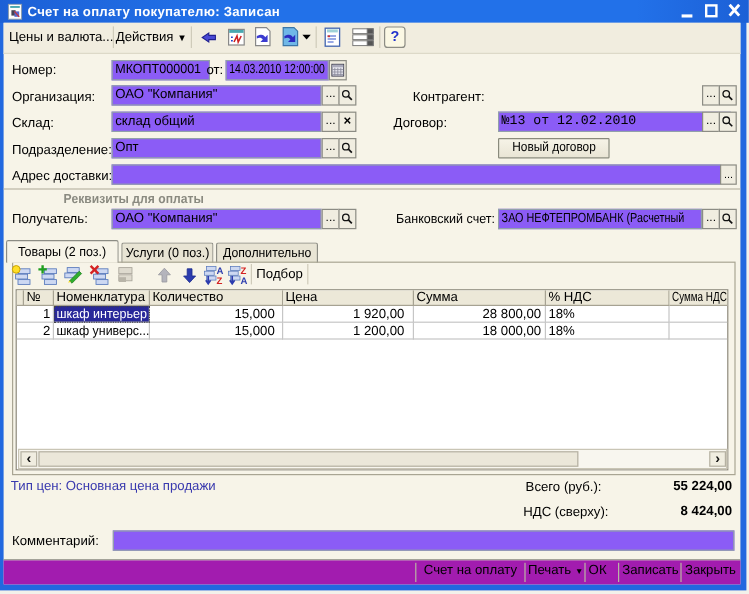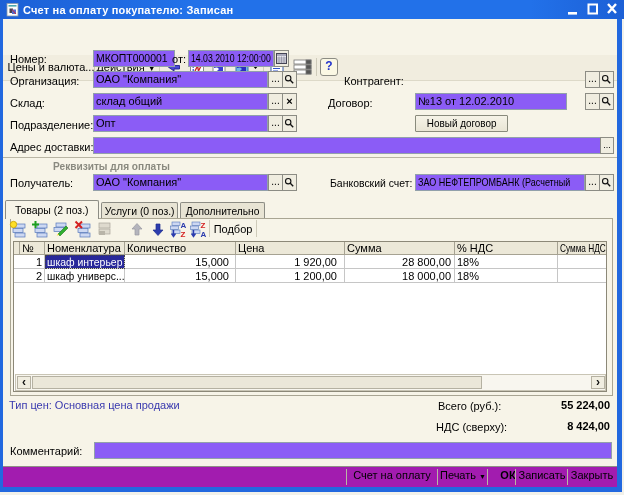--- a/index.html
+++ b/index.html
@@ -9,21 +9,21 @@
   .lbl{position:absolute;font-size:11px;color:#000;white-space:nowrap;}
   .inp{position:absolute;background:#8b5cf6;border:1px solid #92a0aa;font-size:11px;color:#000;
        line-height:15px;padding:0 2px;white-space:nowrap;overflow:hidden;box-sizing:border-box;height:17px;}
   .sbtn{position:absolute;width:15px;height:17px;background:#f0ede0;border:1px solid #8c8c84;
         box-sizing:border-box;font-size:10px;color:#000;text-align:center;line-height:14px;}
   
   #title{position:absolute;left:0;top:0;width:624px;height:19px;
          background:linear-gradient(90deg,#1c60d6 0%,#2271e9 30%,#2271e9 85%,#1c60d6 100%);}
   #title .txt{position:absolute;left:23px;top:4px;font-size:11px;font-weight:bold;color:#fff;letter-spacing:.2px;}
   
-  #tb{position:absolute;left:0;top:0;width:614px;height:25px;background:#f1eddf;border-bottom:1px solid #ddd9c8;margin-top:36px;}
+  #tb{position:absolute;left:0;top:0;width:614px;height:25px;background:#f1eddf;border-bottom:1px solid #ddd9c8;}
   .tbt{position:absolute;top:0;height:24px;font-size:11px;color:#000;line-height:24px;text-align:center;}
   .tsep{position:absolute;top:3px;width:1px;height:18px;background:#cfcbba;}
   .ticon{position:absolute;top:3px;}
   
   .sect{position:absolute;font-size:11px;font-weight:bold;color:#8a8a80;padding-left:44px;}
   
   .tab{position:absolute;box-sizing:border-box;font-size:11px;text-align:center;
        border:1px solid #8c8c84;border-bottom:none;border-radius:2px 2px 0 0;}
   
   #tblwrap{position:absolute;left:10px;top:222px;z-index:2;width:594px;height:151px;background:#fff;border:1px solid #8c8878;box-sizing:border-box;}
@@ -125,21 +125,21 @@
     <div class="sbtn" style="left:596px;top:52px;"><svg width="11" height="11" viewBox="0 0 11 11" style="margin-top:2px">
           <circle cx="4.2" cy="4.2" r="2.7" fill="none" stroke="#111" stroke-width="1.1"></circle>
           <path d="M6.3 6.3 L9.2 9.2" stroke="#111" stroke-width="1.4"></path>
         </svg></div>
 
     <div class="lbl" style="left:7px;top:78px">Склад:</div>
     <div class="inp" style="left:90px;top:74px;width:175px;">склад общий</div>
     <div class="sbtn" style="left:265px;top:74px;">...</div>
     <div class="sbtn" style="left:279px;top:74px;font-size:11px;font-weight:bold;">×</div>
     <div class="lbl" style="left:325px;top:78px">Договор:</div>
-    <div class="inp" style="left:412px;top:74px;width:152px;">№13 от 12.02.2010</div>
+    <div class="inp" style="left:412px;top:74px;width:194px;font-family:Liberation Mono, monospace;">№13 от 12.02.2010</div>
     <div class="sbtn" style="left:582px;top:74px;">...</div>
     <div class="sbtn" style="left:596px;top:74px;"><svg width="11" height="11" viewBox="0 0 11 11" style="margin-top:2px">
           <circle cx="4.2" cy="4.2" r="2.7" fill="none" stroke="#111" stroke-width="1.1"></circle>
           <path d="M6.3 6.3 L9.2 9.2" stroke="#111" stroke-width="1.4"></path>
         </svg></div>
 
     <div class="lbl" style="left:7px;top:100px">Подразделение:</div>
     <div class="inp" style="left:90px;top:96px;width:175px;">Опт</div>
     <div class="sbtn" style="left:265px;top:96px;">...</div>
     <div class="sbtn" style="left:279px;top:96px;"><svg width="11" height="11" viewBox="0 0 11 11" style="margin-top:2px">
@@ -294,20 +294,20 @@
     <div class="lbl" style="left:7px;top:426px">Комментарий:</div>
     <div class="inp" style="left:91px;top:423px;width:518px;"></div>
 
     <div style="position:absolute;left:0;top:447px;width:614px;height:1px;background:#8f8f85;"></div>
     <div id="bbar" style="position:absolute;left:0;top:448px;width:614px;height:20px;background:#a21caf;">
       <div class="bsep" style="left:343px"></div>
       <div class="bbtn" style="left:344px;width:90px;">Счет на оплату</div>
       <div class="bsep" style="left:434px"></div>
       <div class="bbtn" style="left:435px;width:50px;">Печать <span style="font-size:7px">▼</span></div>
       <div class="bsep" style="left:484px"></div>
-      <div class="bbtn" style="left:491px;width:28px;font-weight:bold;">ОК</div>
+      <div class="bbtn" style="left:481px;width:28px;font-weight:normal;">ОК</div>
       <div class="bsep" style="left:512px"></div>
       <div class="bbtn" style="left:513px;width:52px;">Записать</div>
       <div class="bsep" style="left:564px"></div>
       <div class="bbtn" style="left:565px;width:48px;">Закрыть</div>
     </div>
   </div>
 </div>
 
 </body></html>

